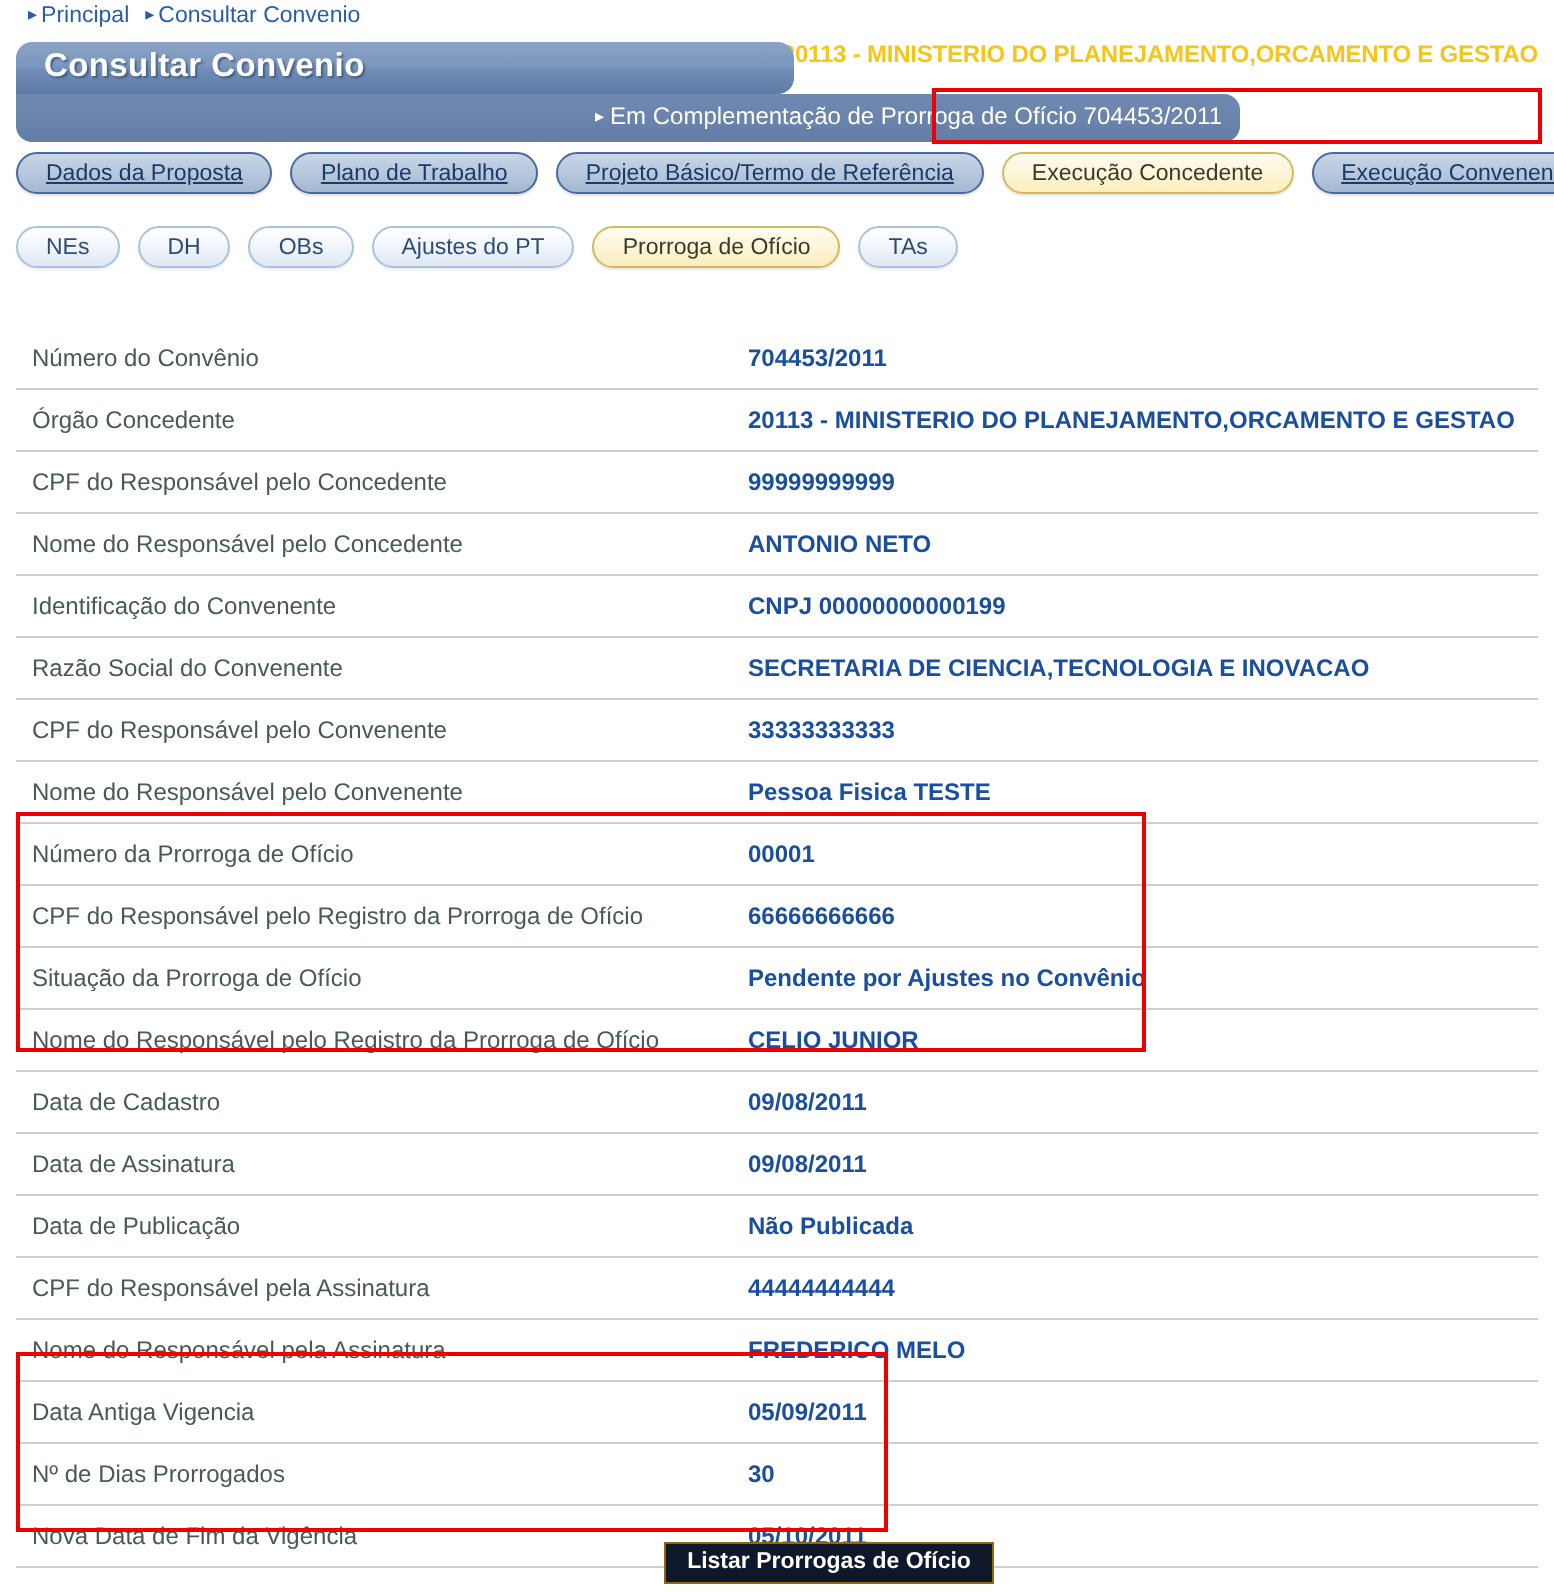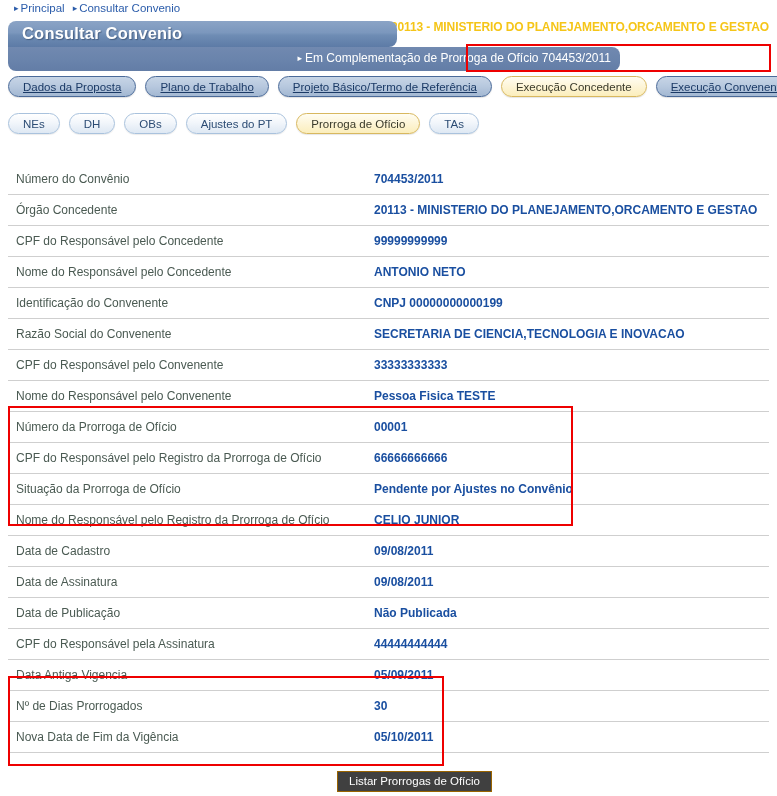--- a/index.html
+++ b/index.html
@@ -188,25 +188,25 @@
   
   .footer {
     position: absolute;
     left: 0;
     top: 771px;
     width: 777px;
     text-align: center;
   }
   .btn-orange {
     display: inline-block;
-    background: #404040;
+    background: #0f172a;
     border: 1px solid #9a6400;
     color: #ffffff;
     font-size: 11.5px;
-    font-weight: normal;
+    font-weight: bold;
     padding: 3px 11px 4px 11px;
     cursor: pointer;
     margin-left: 52px;
   }
 </style>
 </head>
 <body>
 
 <div class="breadcrumb">
   <span class="arrow">▸</span><a class="crumb" href="#">Principal</a><span class="sep"></span><span class="arrow">▸</span><a class="crumb" href="#">Consultar Convenio</a>
@@ -291,20 +291,24 @@
       </tr>
       <tr>
         <td class="label">Data de Publicação</td>
         <td class="value">Não Publicada</td>
       </tr>
       <tr>
         <td class="label">CPF do Responsável pela Assinatura</td>
         <td class="value">44444444444</td>
       </tr>
       <tr>
+        <td class="label">Nome do Responsável pela Assinatura</td>
+        <td class="value">FREDERICO MELO</td>
+      </tr>
+      <tr>
         <td class="label">Data Antiga Vigencia</td>
         <td class="value">05/09/2011</td>
       </tr>
       <tr>
         <td class="label">Nº de Dias Prorrogados</td>
         <td class="value">30</td>
       </tr>
       <tr>
         <td class="label">Nova Data de Fim da Vigência</td>
         <td class="value">05/10/2011</td>

